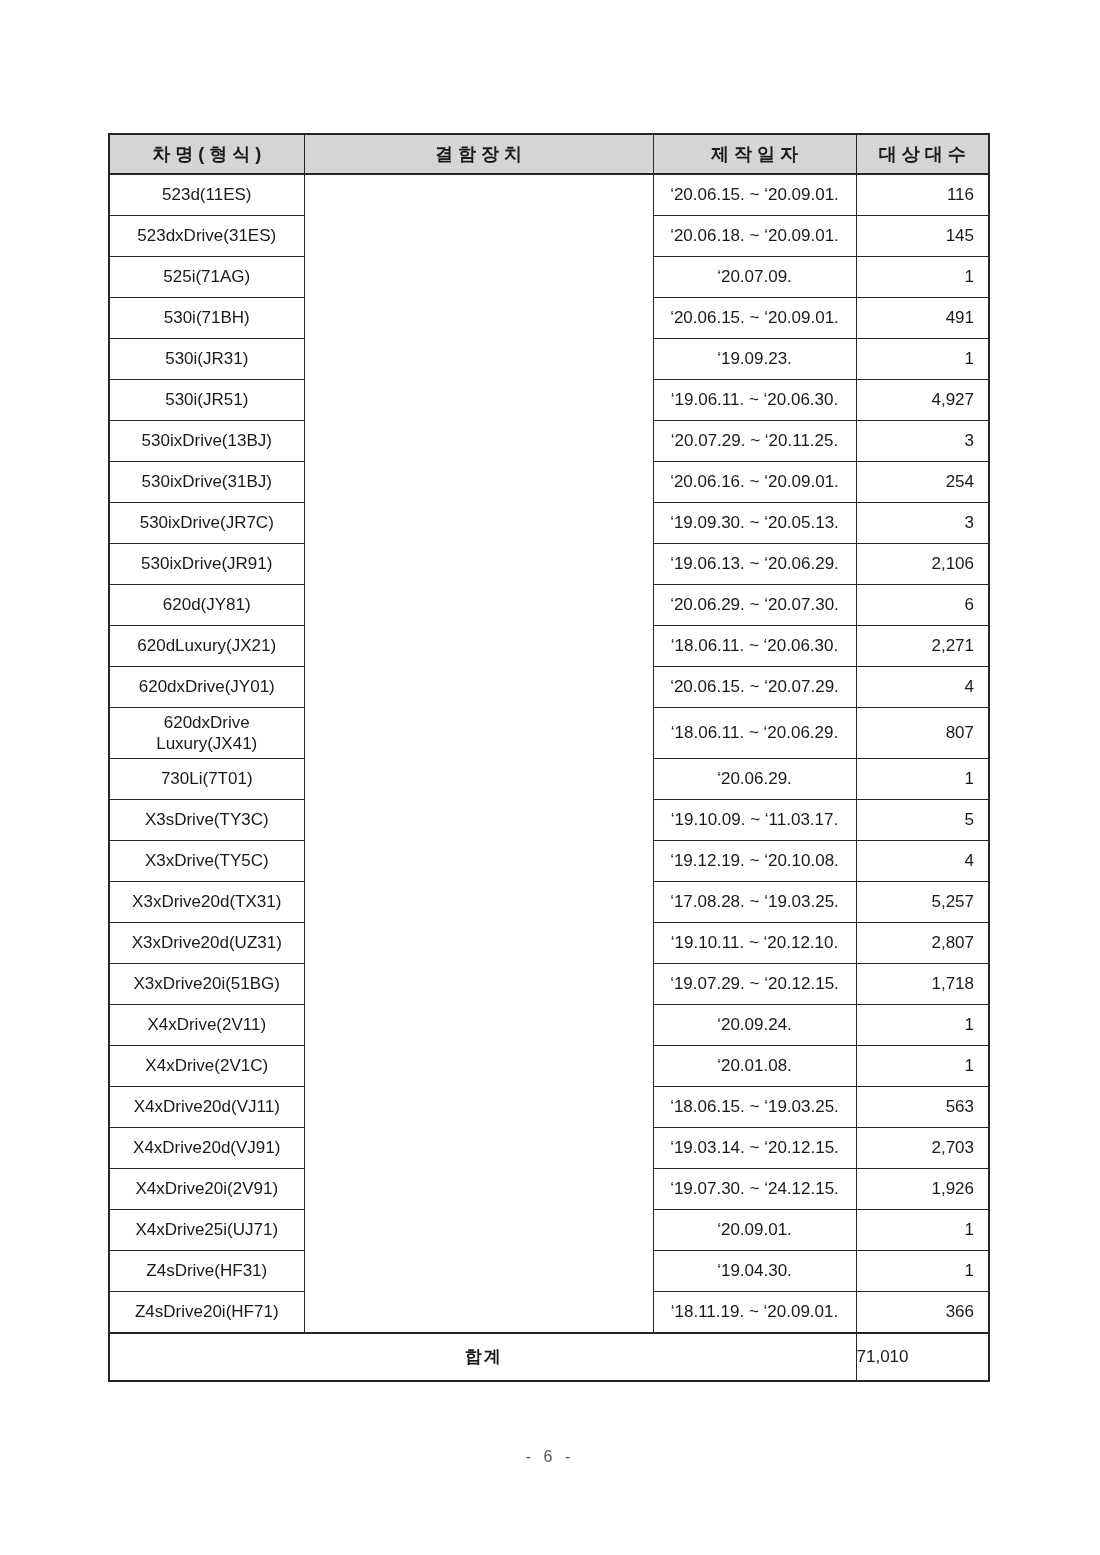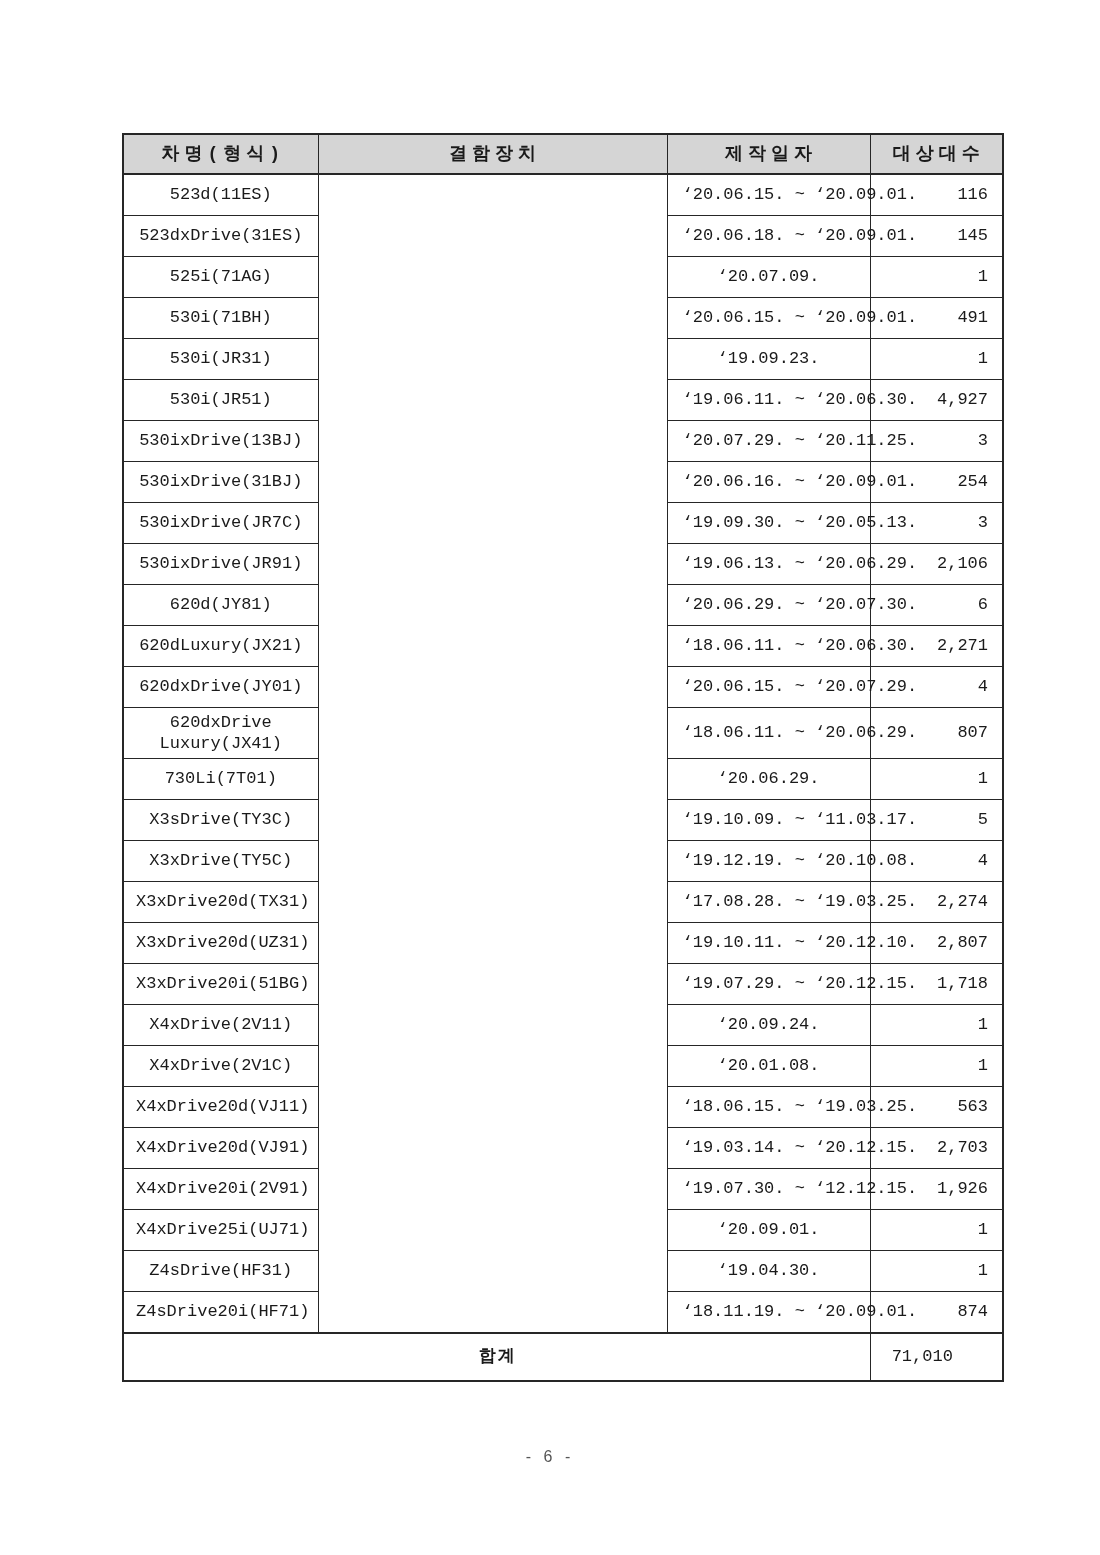--- a/index.html
+++ b/index.html
@@ -11,23 +11,22 @@
   *{margin:0;padding:0;box-sizing:border-box;}
   html,body{background:#ffffff;}
   body{
     width:1100px;height:1555px;
     position:relative;
     font-family:"Liberation Sans","DejaVu Sans",sans-serif;
     color:var(--text-color);
   }
   .table-wrap{
     position:absolute;
-    left:122px;top:133px;
+    left:108px;top:133px;
     width:704px;
-    font-family:Liberation Mono, monospace;
   }
   table.recall{
     width:880px;
     border-collapse:collapse;
     table-layout:fixed;
     border:2px solid var(--border-color);
   }
   table.recall th, table.recall td{
     border:1px solid var(--border-color);
     vertical-align:middle;
@@ -70,21 +69,21 @@
   }
   td.total-label{
     text-align:center;
     font-weight:bold;
     font-size:18px;
     letter-spacing:0.12em;
     text-indent:0.12em;
     margin-top:9px;
   }
   td.total-value{
-    text-align:center;
+    text-align:left;
     font-size:18px;
     padding-right:28px;
   }
   .page-number{
     position:absolute;
     left:0;right:0;
     top:1448px;
     text-align:center;
     font-size:16px;
     letter-spacing:0.25em;
@@ -194,21 +193,21 @@
     <td class="count">5</td>
   </tr>
         <tr>
     <td class="model">X3xDrive(TY5C)</td>
     <td class="dates">‘19.12.19. ~ ‘20.10.08.</td>
     <td class="count">4</td>
   </tr>
         <tr>
     <td class="model">X3xDrive20d(TX31)</td>
     <td class="dates">‘17.08.28. ~ ‘19.03.25.</td>
-    <td class="count">2,274</td>
+    <td class="count">5,257</td>
   </tr>
         <tr>
     <td class="model">X3xDrive20d(UZ31)</td>
     <td class="dates">‘19.10.11. ~ ‘20.12.10.</td>
     <td class="count">2,807</td>
   </tr>
         <tr>
     <td class="model">X3xDrive20i(51BG)</td>
     <td class="dates">‘19.07.29. ~ ‘20.12.15.</td>
     <td class="count">1,718</td>
@@ -228,37 +227,37 @@
     <td class="dates">‘18.06.15. ~ ‘19.03.25.</td>
     <td class="count">563</td>
   </tr>
         <tr>
     <td class="model">X4xDrive20d(VJ91)</td>
     <td class="dates">‘19.03.14. ~ ‘20.12.15.</td>
     <td class="count">2,703</td>
   </tr>
         <tr>
     <td class="model">X4xDrive20i(2V91)</td>
-    <td class="dates">‘19.07.30. ~ ‘12.12.15.</td>
+    <td class="dates">‘19.07.30. ~ ‘24.12.15.</td>
     <td class="count">1,926</td>
   </tr>
         <tr>
     <td class="model">X4xDrive25i(UJ71)</td>
     <td class="dates">‘20.09.01.</td>
     <td class="count">1</td>
   </tr>
         <tr>
     <td class="model">Z4sDrive(HF31)</td>
     <td class="dates">‘19.04.30.</td>
     <td class="count">1</td>
   </tr>
         <tr>
     <td class="model">Z4sDrive20i(HF71)</td>
     <td class="dates">‘18.11.19. ~ ‘20.09.01.</td>
-    <td class="count">874</td>
+    <td class="count">366</td>
   </tr>
       </tbody>
     <tfoot>
       <tr class="total-row">
         <td class="total-label" colspan="3">합계</td>
         <td class="total-value">71,010</td>
       </tr>
     </tfoot>
   </table>
 </div>

